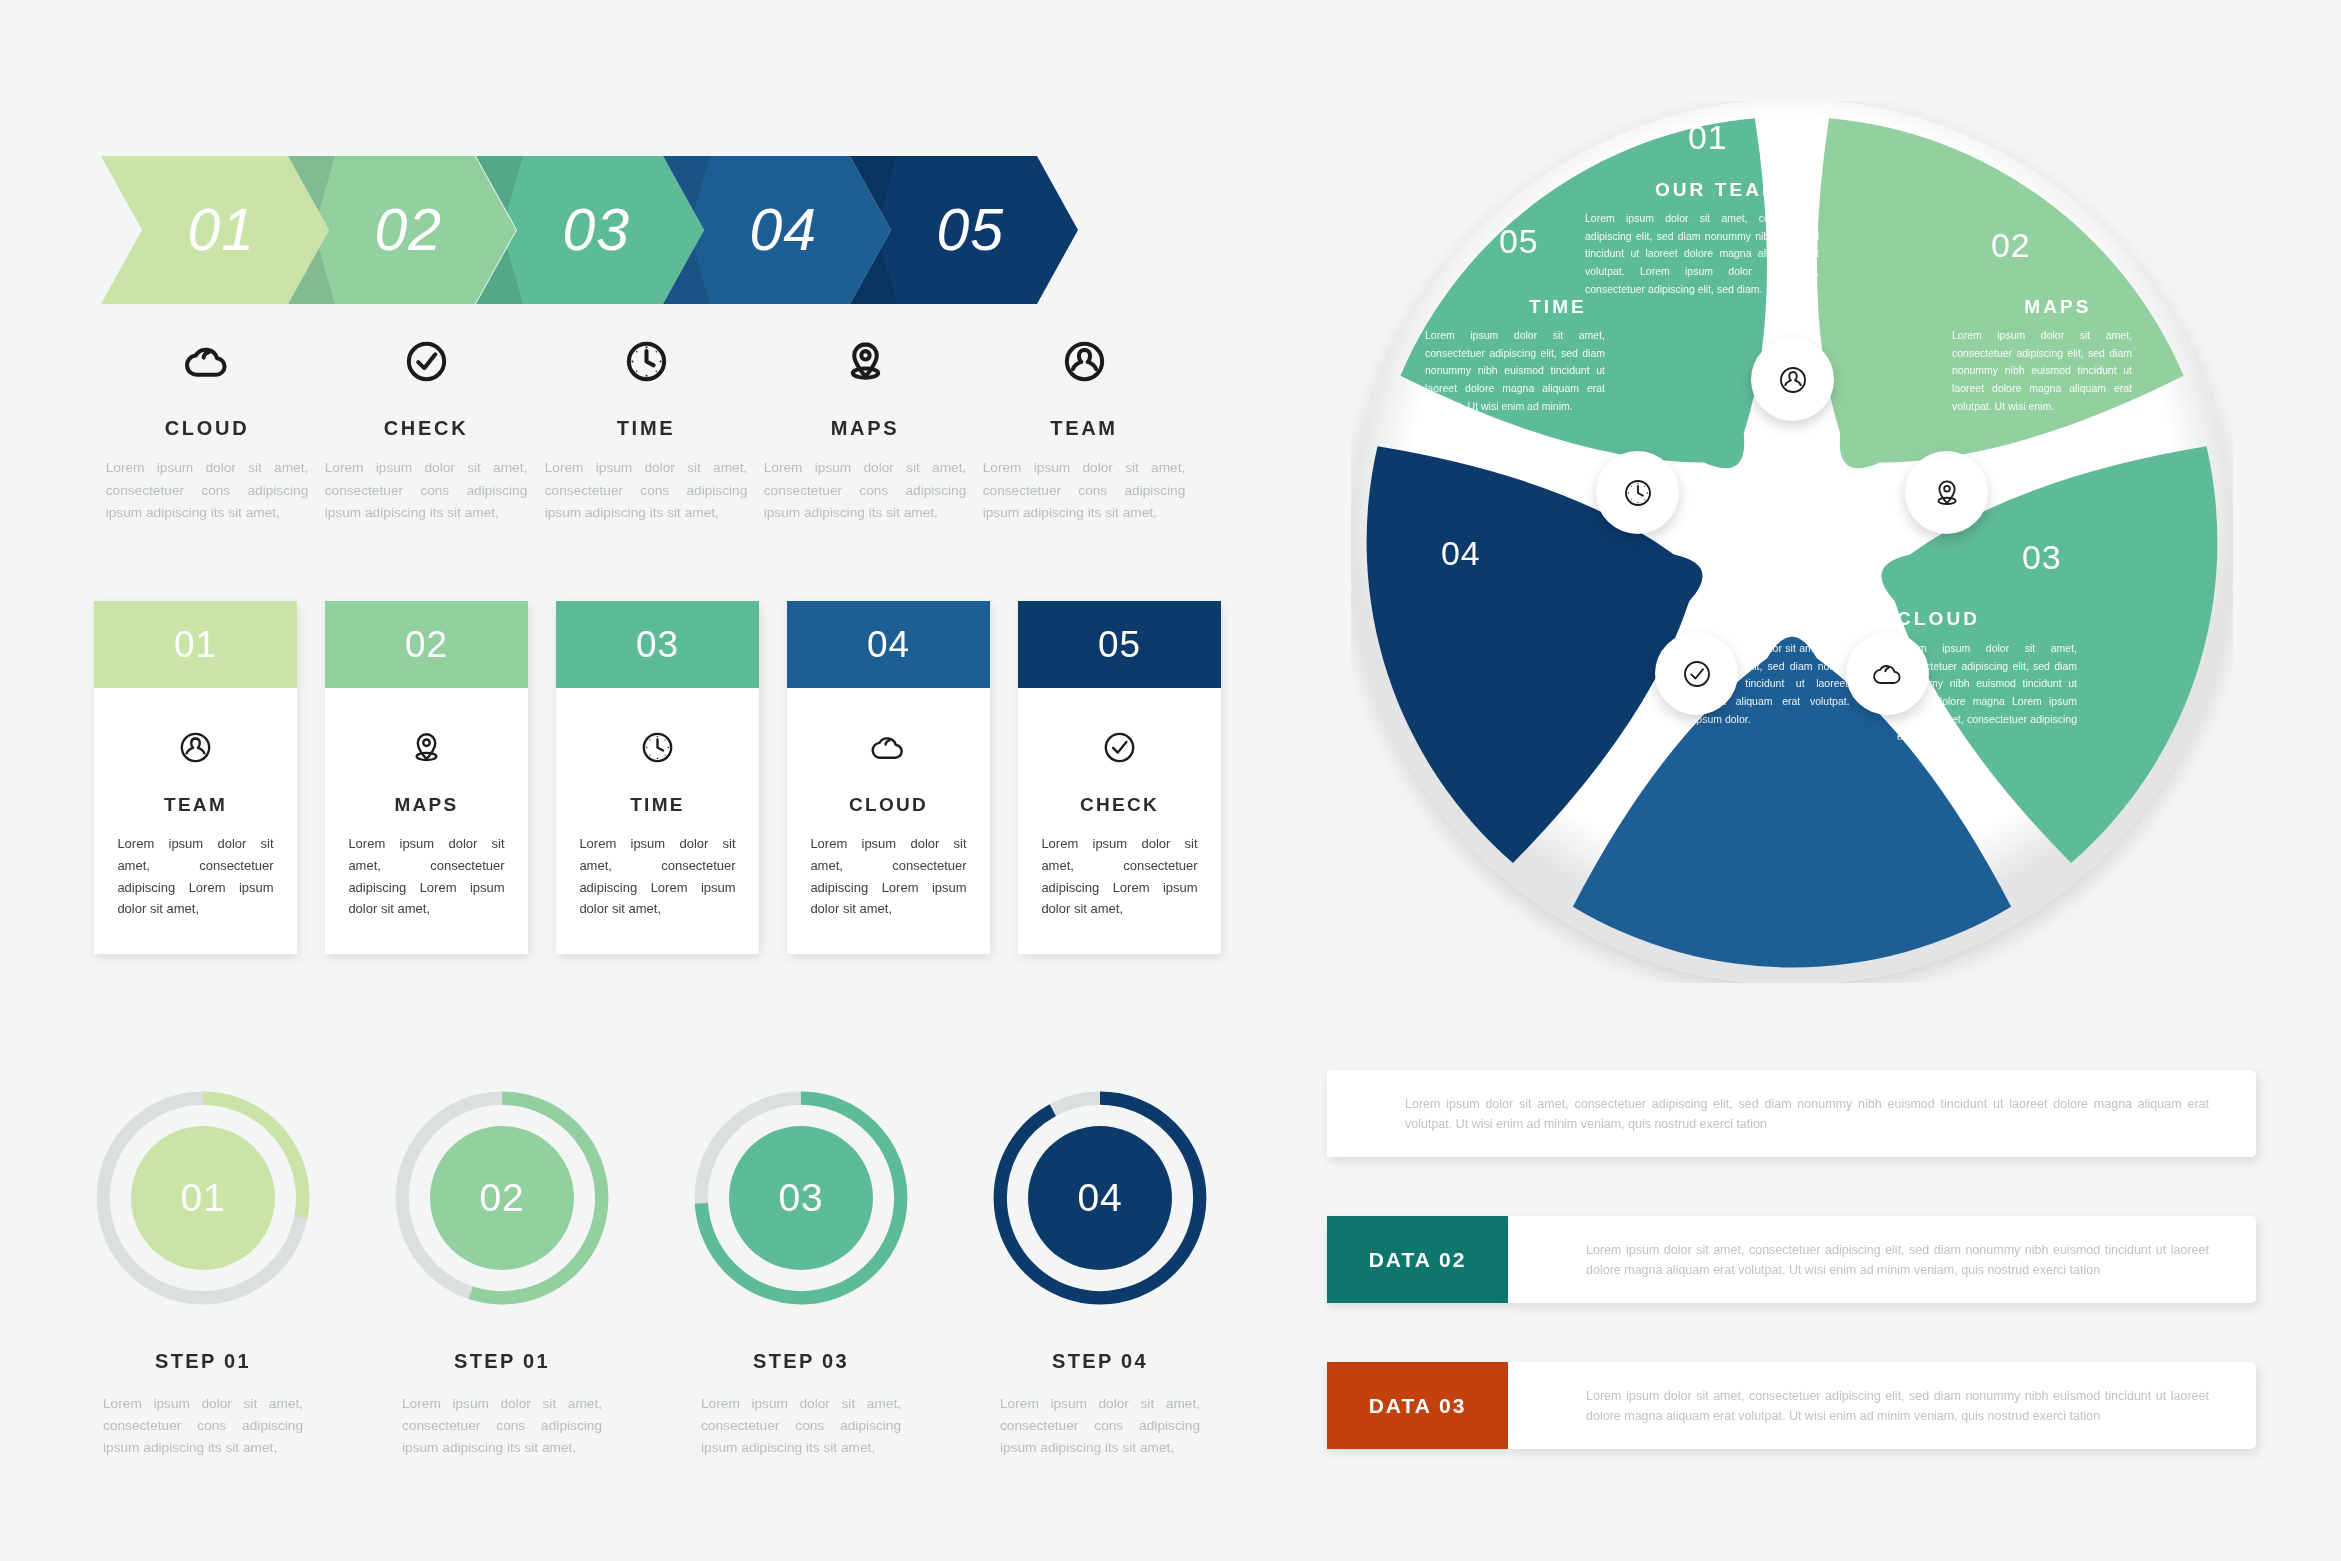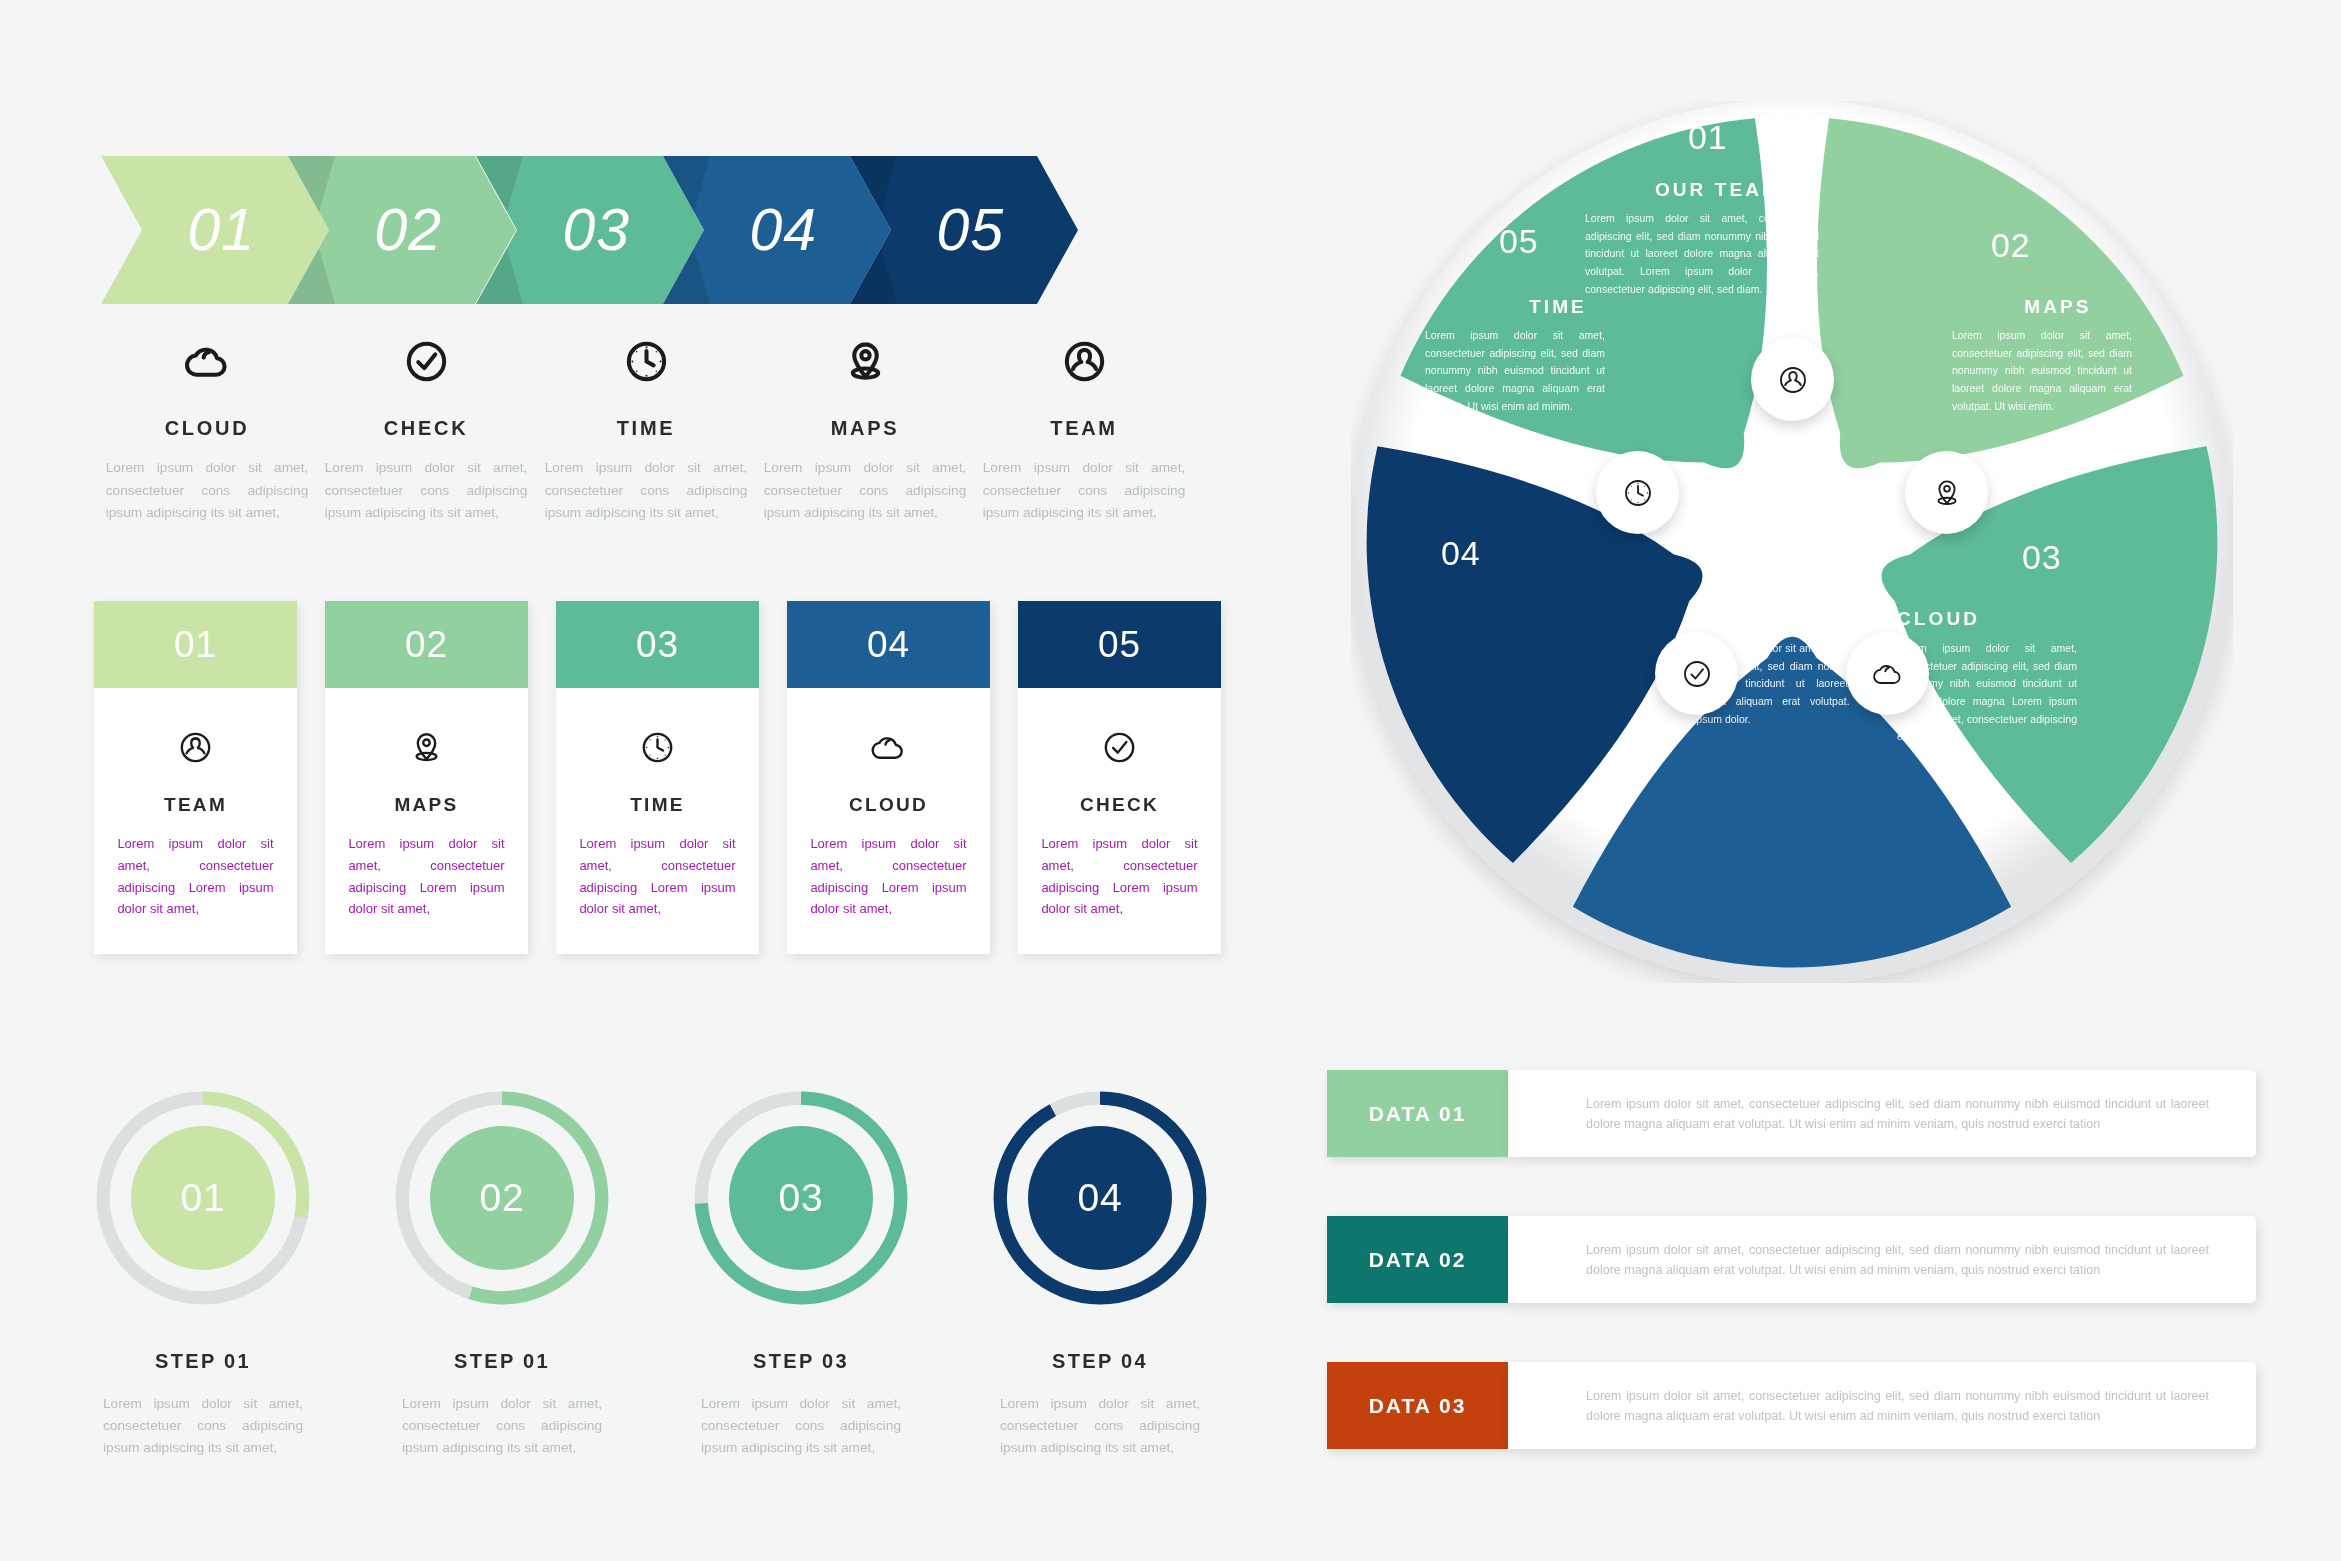--- a/index.html
+++ b/index.html
@@ -50,21 +50,21 @@
   .card .chead {
     height: 87px; display: flex; align-items: center; justify-content: center;
     color: #fff; font-size: 37px; letter-spacing: 0.8px;
   }
   .card .cbody { padding: 34px 23.4px 34px; text-align: center; }
   .card .cbody .ic { height: 50px; display:flex; align-items:center; justify-content:center; }
   .card .cbody .cap {
     margin-top: 22px; font-size: 19px; font-weight: 700; color: #2b2b2b; letter-spacing: 2.3px;
   }
   .card .cbody .desc {
-    margin-top: 17px; font-size: 13px; line-height: 1.68; color: #a21caf; text-align: justify;
+    margin-top: 17px; font-size: 13px; line-height: 1.68; color: #404040; text-align: justify;
   }
 
   
   .steps { position: absolute; left: 86px; top: 1085px; width: 1116px; height: 437px; }
   .step { position: absolute; top: 0; width: 234px; text-align: center; }
   .ring-wrap { position: relative; width: 226px; height: 226px; margin: 0 auto; }
   .ring-wrap svg { position: absolute; inset: 0; }
   .ring-core {
     position: absolute; left: 50%; top: 50%; transform: translate(-50%,-50%);
     width: 144px; height: 144px; border-radius: 50%;
@@ -420,21 +420,20 @@
         <circle cx="32.9" cy="32.9" r="0.7" fill="#1b1b1b" stroke="none"></circle>
         <circle cx="15.1" cy="32.9" r="0.7" fill="#1b1b1b" stroke="none"></circle>
         <circle cx="15.1" cy="15.1" r="0.7" fill="#1b1b1b" stroke="none"></circle>
           </svg>
         </span>
       </div>
     </div>
 
   <div class="databars" id="dataBars">
       <div class="dbar">
-        <div class="dlabel" style="background:#93d0a0">DATA 01</div>
         <div class="dtext">Lorem ipsum dolor sit amet, consectetuer adipiscing elit, sed diam nonummy nibh euismod tincidunt ut laoreet dolore magna aliquam erat volutpat. Ut wisi enim ad minim veniam, quis nostrud exerci tation</div>
       </div>
       <div class="dbar">
         <div class="dlabel" style="background:#0f766e">DATA 02</div>
         <div class="dtext">Lorem ipsum dolor sit amet, consectetuer adipiscing elit, sed diam nonummy nibh euismod tincidunt ut laoreet dolore magna aliquam erat volutpat. Ut wisi enim ad minim veniam, quis nostrud exerci tation</div>
       </div>
       <div class="dbar">
         <div class="dlabel" style="background:#c2410c">DATA 03</div>
         <div class="dtext">Lorem ipsum dolor sit amet, consectetuer adipiscing elit, sed diam nonummy nibh euismod tincidunt ut laoreet dolore magna aliquam erat volutpat. Ut wisi enim ad minim veniam, quis nostrud exerci tation</div>
       </div>

